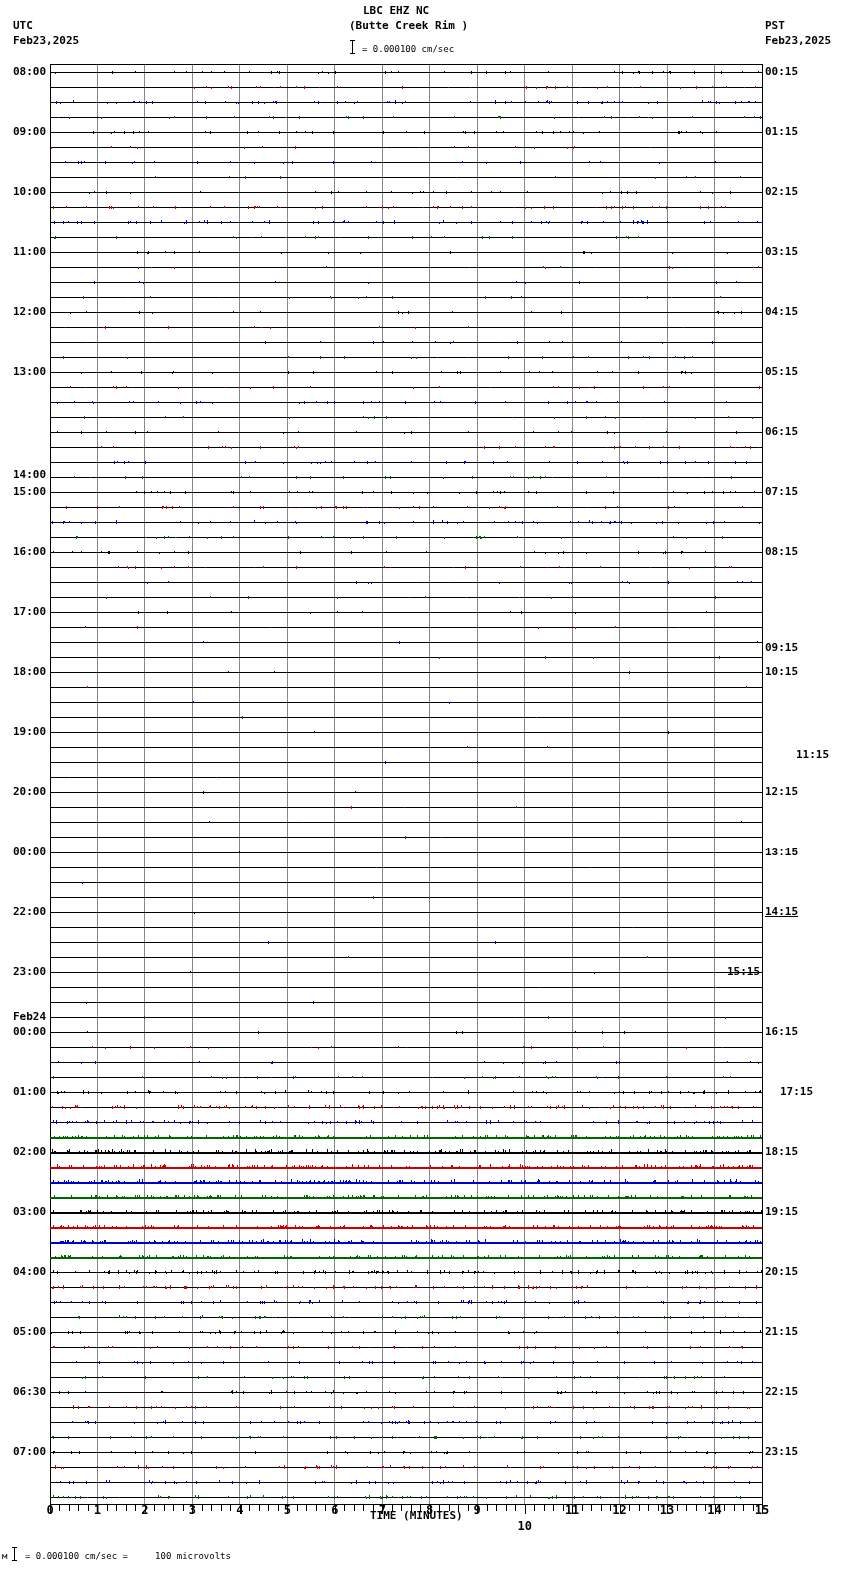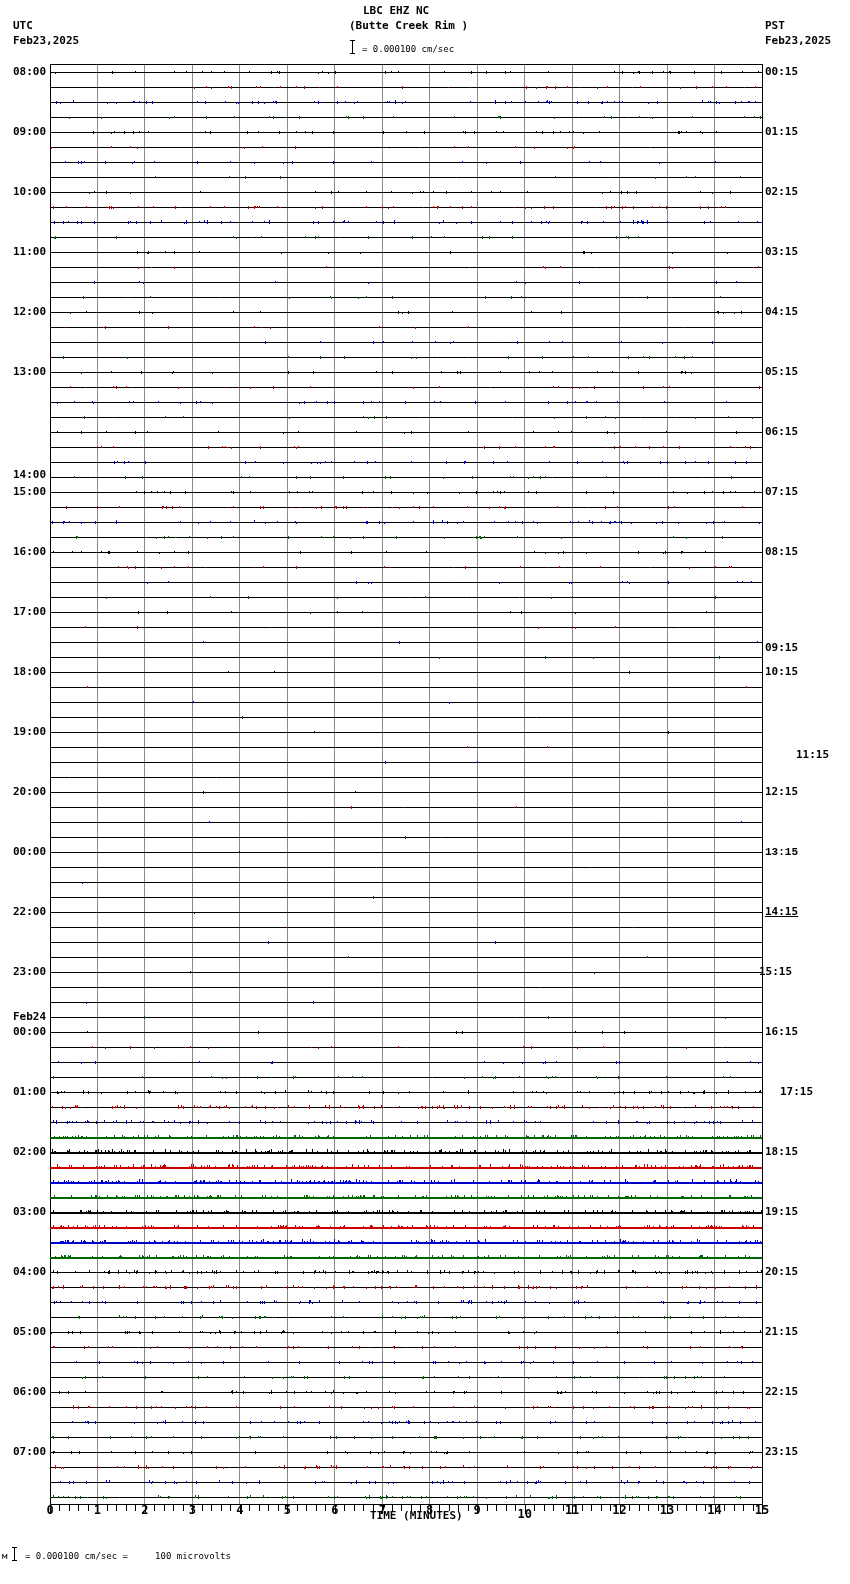--- a/index.html
+++ b/index.html
@@ -336,60 +336,60 @@
     <div class="tlabel" style="left: 13px; top: 786px;">20:00</div>
     <div class="tlabel" style="left: 13px; top: 846px;">00:00</div>
     <div class="tlabel" style="left: 13px; top: 906px;">22:00</div>
     <div class="tlabel" style="left: 13px; top: 966px;">23:00</div>
     <div class="tlabel" style="left: 13px; top: 1026px;">00:00</div>
     <div class="tlabel" style="left: 13px; top: 1086px;">01:00</div>
     <div class="tlabel" style="left: 13px; top: 1146px;">02:00</div>
     <div class="tlabel" style="left: 13px; top: 1206px;">03:00</div>
     <div class="tlabel" style="left: 13px; top: 1266px;">04:00</div>
     <div class="tlabel" style="left: 13px; top: 1326px;">05:00</div>
-    <div class="tlabel" style="left: 13px; top: 1386px;">06:00</div>
+    <div class="tlabel" style="left: 13px; top: 1386px;">06:30</div>
     <div class="tlabel" style="left: 13px; top: 1446px;">07:00</div>
     <div class="tlabel" style="left: 13px; top: 1011px;">Feb24</div>
     <div class="tlabel" style="left: 765px; top: 66px;">00:15</div>
     <div class="tlabel" style="left: 765px; top: 126px;">01:15</div>
     <div class="tlabel" style="left: 765px; top: 186px;">02:15</div>
     <div class="tlabel" style="left: 765px; top: 246px;">03:15</div>
     <div class="tlabel" style="left: 765px; top: 306px;">04:15</div>
     <div class="tlabel" style="left: 765px; top: 366px;">05:15</div>
     <div class="tlabel" style="left: 765px; top: 426px;">06:15</div>
     <div class="tlabel" style="left: 765px; top: 486px;">07:15</div>
     <div class="tlabel" style="left: 765px; top: 546px;">08:15</div>
     <div class="tlabel" style="left: 765px; top: 606px; margin-top: 36px;">09:15</div>
     <div class="tlabel" style="left: 765px; top: 666px;">10:15</div>
     <div class="tlabel" style="left: 796px; top: 726px; margin-top: 23px;">11:15</div>
     <div class="tlabel" style="left: 765px; top: 786px;">12:15</div>
     <div class="tlabel" style="left: 765px; top: 846px; font-family: Liberation Mono, monospace;">13:15</div>
     <div class="tlabel" style="left: 765px; top: 906px; text-decoration: underline;">14:15</div>
-    <div class="tlabel" style="left: 759px; top: 966px;">15:15</div>
+    <div class="tlabel" style="left: 727px; top: 966px;">15:15</div>
     <div class="tlabel" style="left: 765px; top: 1026px;">16:15</div>
     <div class="tlabel" style="left: 765px; top: 1086px; margin-left: 15px;">17:15</div>
     <div class="tlabel" style="left: 765px; top: 1146px;">18:15</div>
     <div class="tlabel" style="left: 765px; top: 1206px;">19:15</div>
     <div class="tlabel" style="left: 765px; top: 1266px;">20:15</div>
     <div class="tlabel" style="left: 765px; top: 1326px;">21:15</div>
     <div class="tlabel" style="left: 765px; top: 1386px;">22:15</div>
     <div class="tlabel" style="left: 765px; top: 1446px;">23:15</div>
   </div>
 <div id="xticks">
     <div class="xtick" style="left: 50px; top: 1504px; margin-top: 0px;">0</div>
     <div class="xtick" style="left: 97.4667px; top: 1504px; margin-top: 0px;">1</div>
     <div class="xtick" style="left: 144.933px; top: 1504px; margin-top: 0px;">2</div>
     <div class="xtick" style="left: 192.4px; top: 1504px; margin-top: 0px;">3</div>
     <div class="xtick" style="left: 239.867px; top: 1504px; margin-top: 0px;">4</div>
     <div class="xtick" style="left: 287.333px; top: 1504px; margin-top: 0px;">5</div>
     <div class="xtick" style="left: 334.8px; top: 1504px; margin-top: 0px;">6</div>
     <div class="xtick" style="left: 382.267px; top: 1504px; margin-top: 0px;">7</div>
     <div class="xtick" style="left: 429.733px; top: 1504px; margin-top: 0px;">8</div>
     <div class="xtick" style="left: 477.2px; top: 1504px; margin-top: 0px;">9</div>
-    <div class="xtick" style="left: 524.667px; top: 1504px; margin-top: 4px;">10</div>
+    <div class="xtick" style="left: 524.667px; top: 1504px; margin-top: 16px;">10</div>
     <div class="xtick" style="left: 572.133px; top: 1504px; margin-top: 0px;">11</div>
     <div class="xtick" style="left: 619.6px; top: 1504px; margin-top: 0px;">12</div>
     <div class="xtick" style="left: 667.067px; top: 1504px; margin-top: 0px;">13</div>
     <div class="xtick" style="left: 714.533px; top: 1504px; margin-top: 0px;">14</div>
     <div class="xtick" style="left: 762px; top: 1504px; margin-top: 0px;">15</div>
   </div>
 
 <div class="lbl" style="left:370px; top:1510px;">TIME (MINUTES)</div>
 
 <div class="scale" style="left:2px; top:1551px;">м</div>

